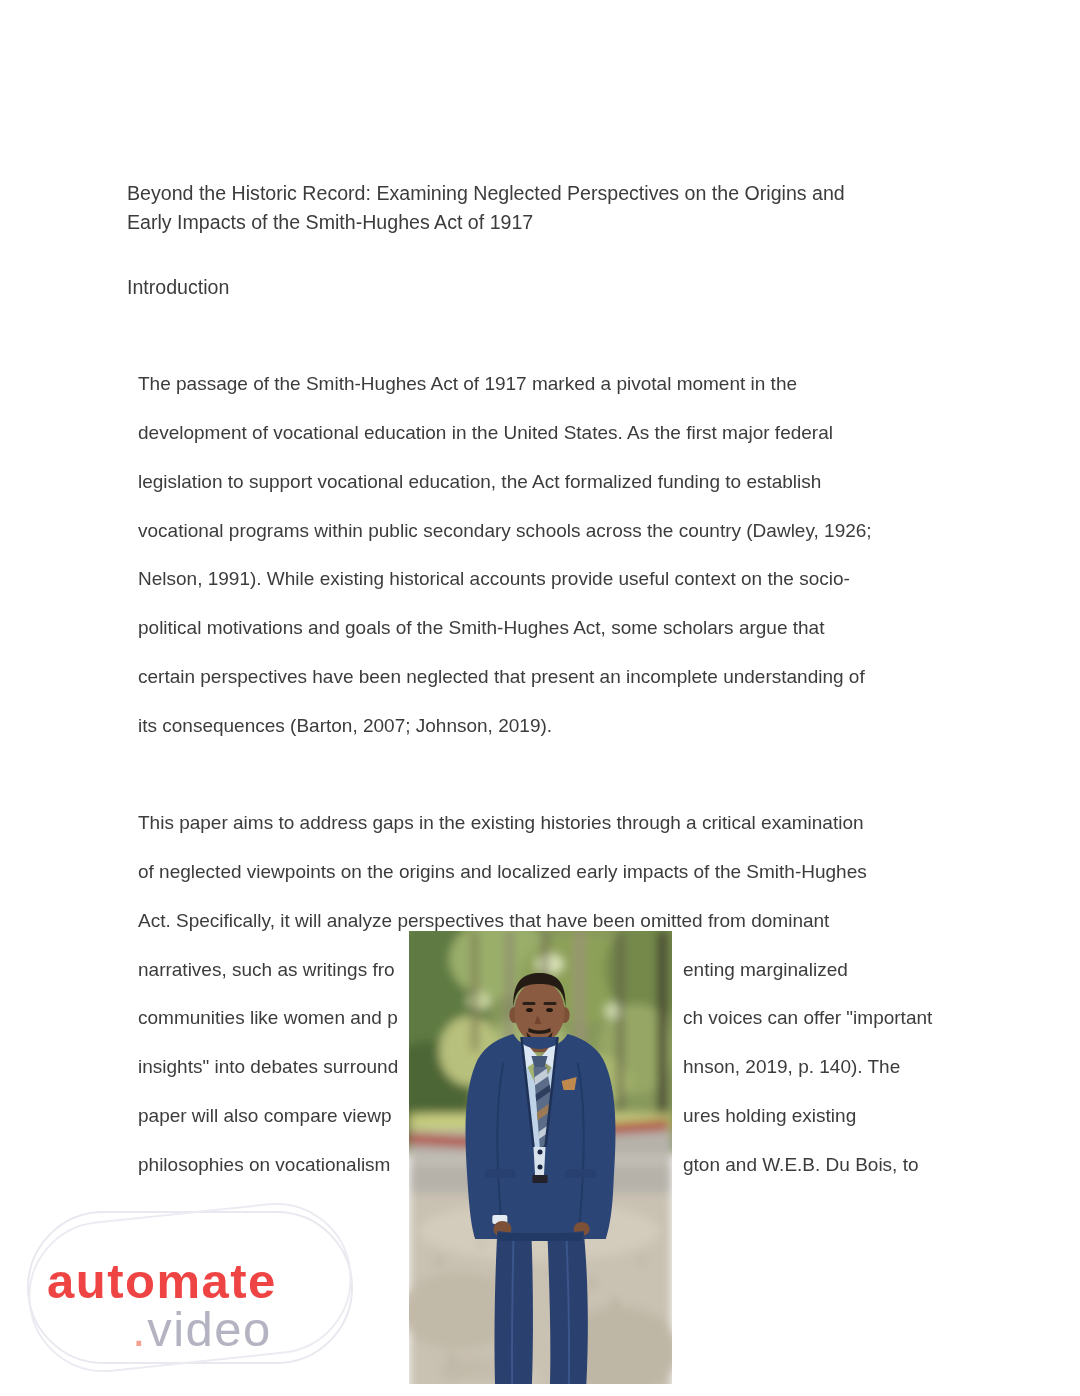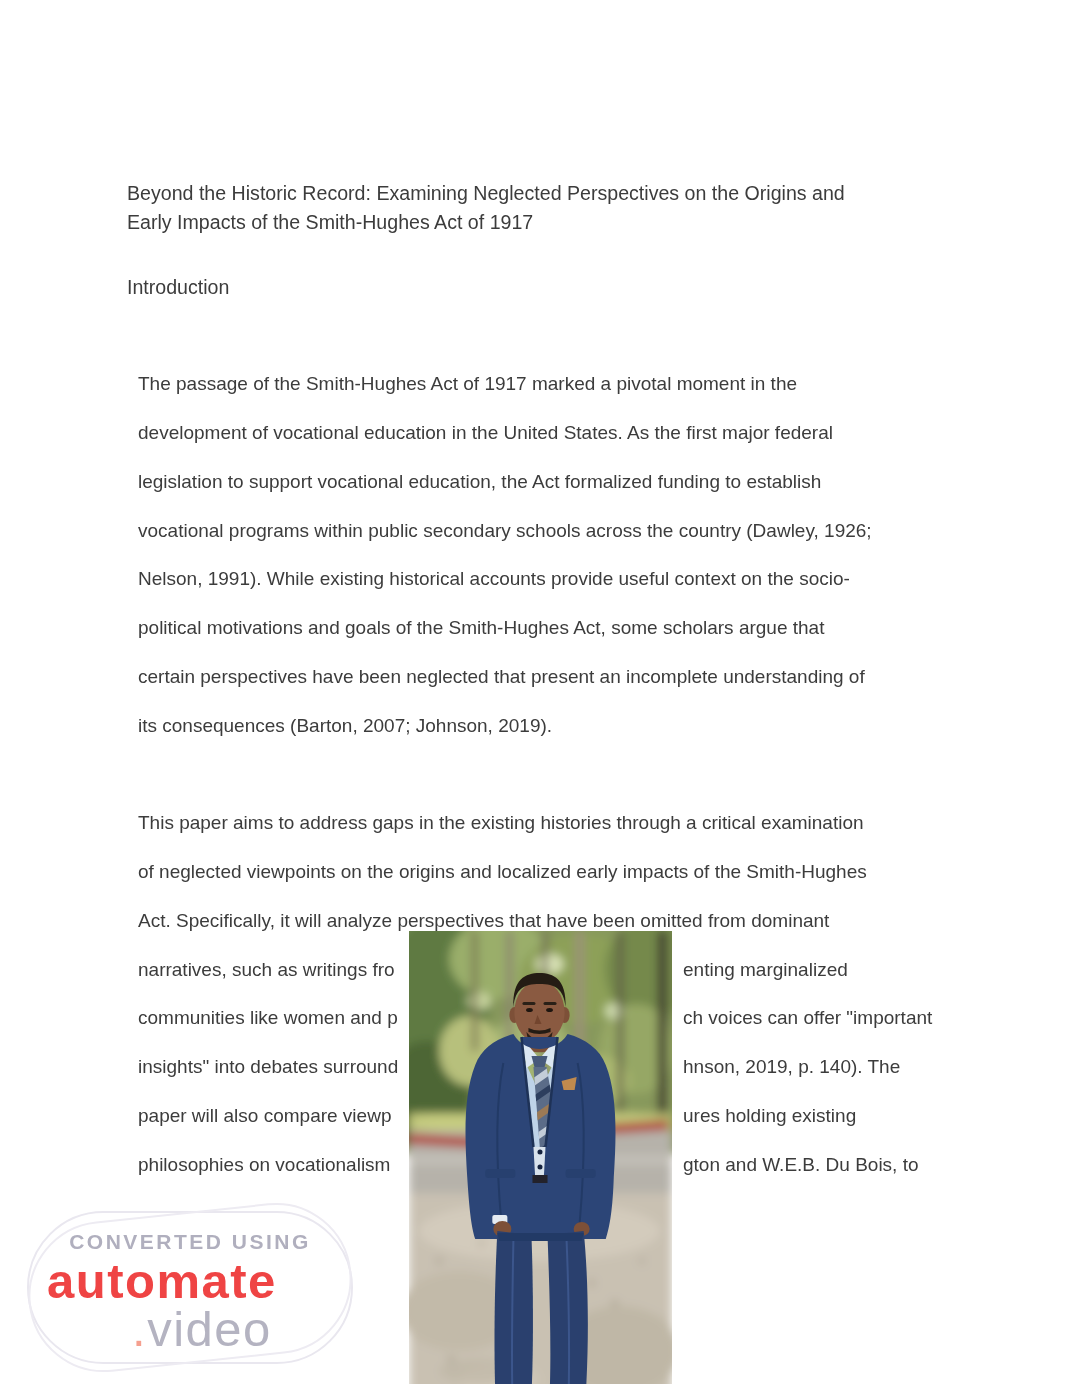--- a/index.html
+++ b/index.html
@@ -227,18 +227,17 @@
         <path d="M88,300 C86,340 84,400 86,465 L122,465 C124,420 124,360 122,304 Z" fill="#2a406e"></path>
         <path d="M138,304 C140,360 142,420 140,465 L176,465 C180,400 178,340 174,300 Z" fill="#2a406e"></path>
         <path d="M104,310 C103,360 102,420 103,465" stroke="#3c568c" stroke-width="2" fill="none"></path>
         <path d="M157,310 C159,360 160,420 159,465" stroke="#3c568c" stroke-width="2" fill="none"></path>
         <path d="M88,302 L174,302 L172,310 L90,310 Z" fill="#223a66"></path>
       </g>
     </svg>
   </figure>
 
   <div class="watermark">
-    <div class="wm-line1">CONVERTED USING</div>
     <div class="wm-line2">automate</div>
     <div class="wm-line3"><span class="wm-dot">.</span><span>video</span></div>
   </div>
 
 </div>
 
 </body></html>

